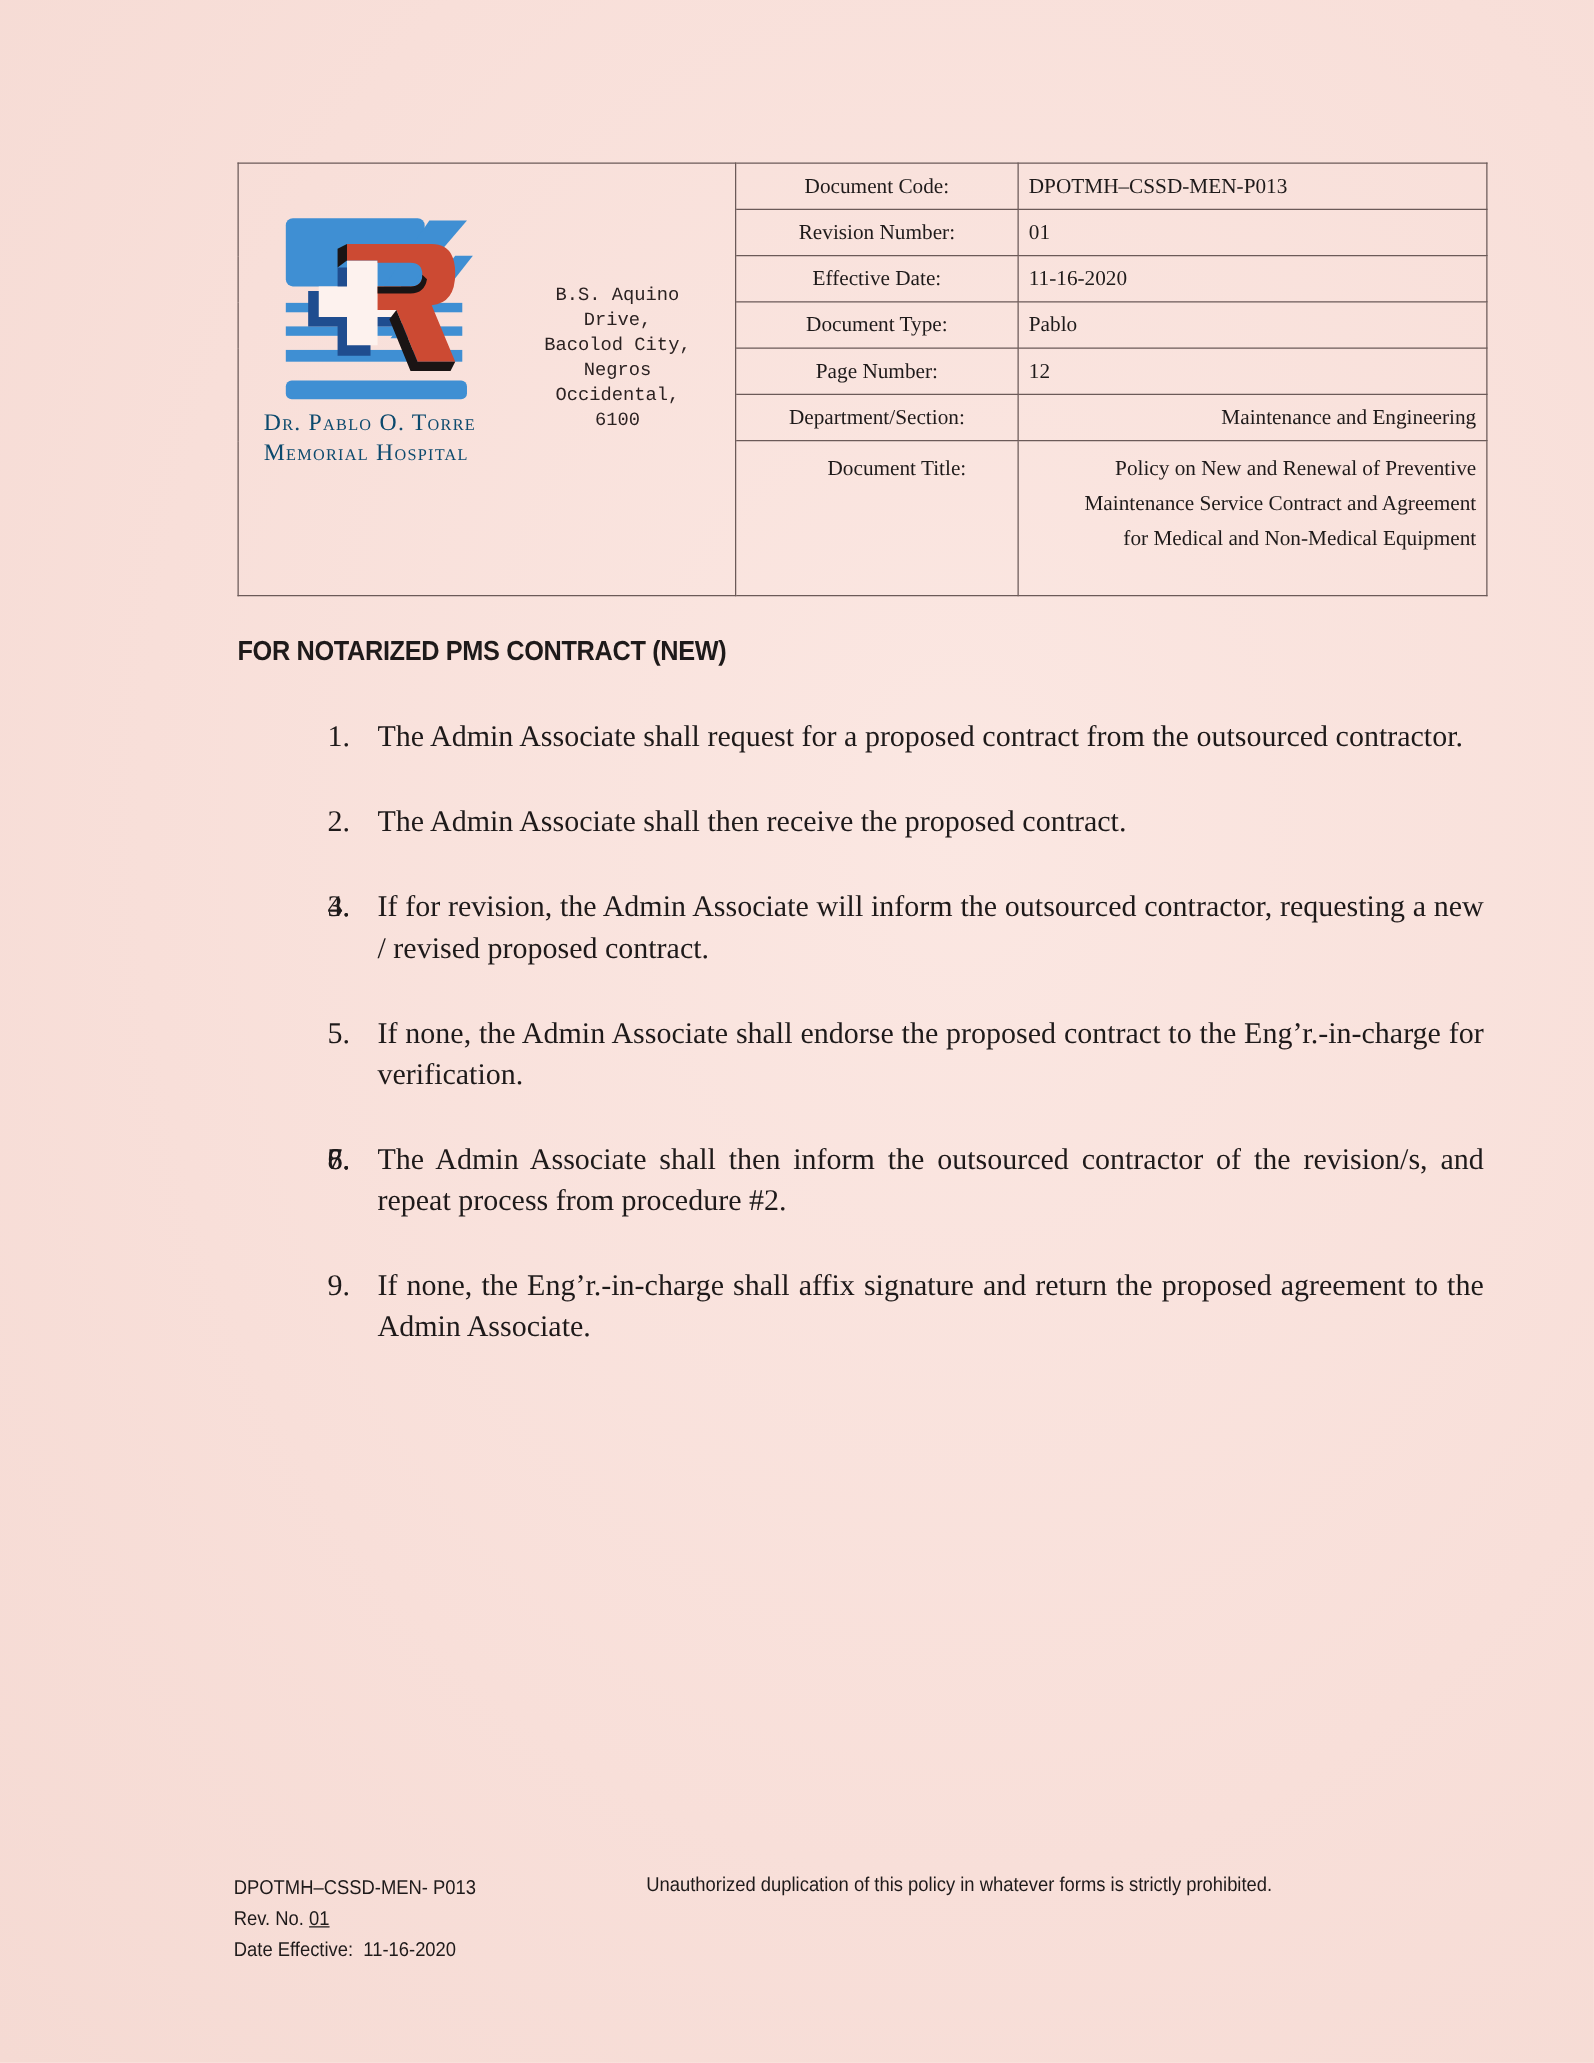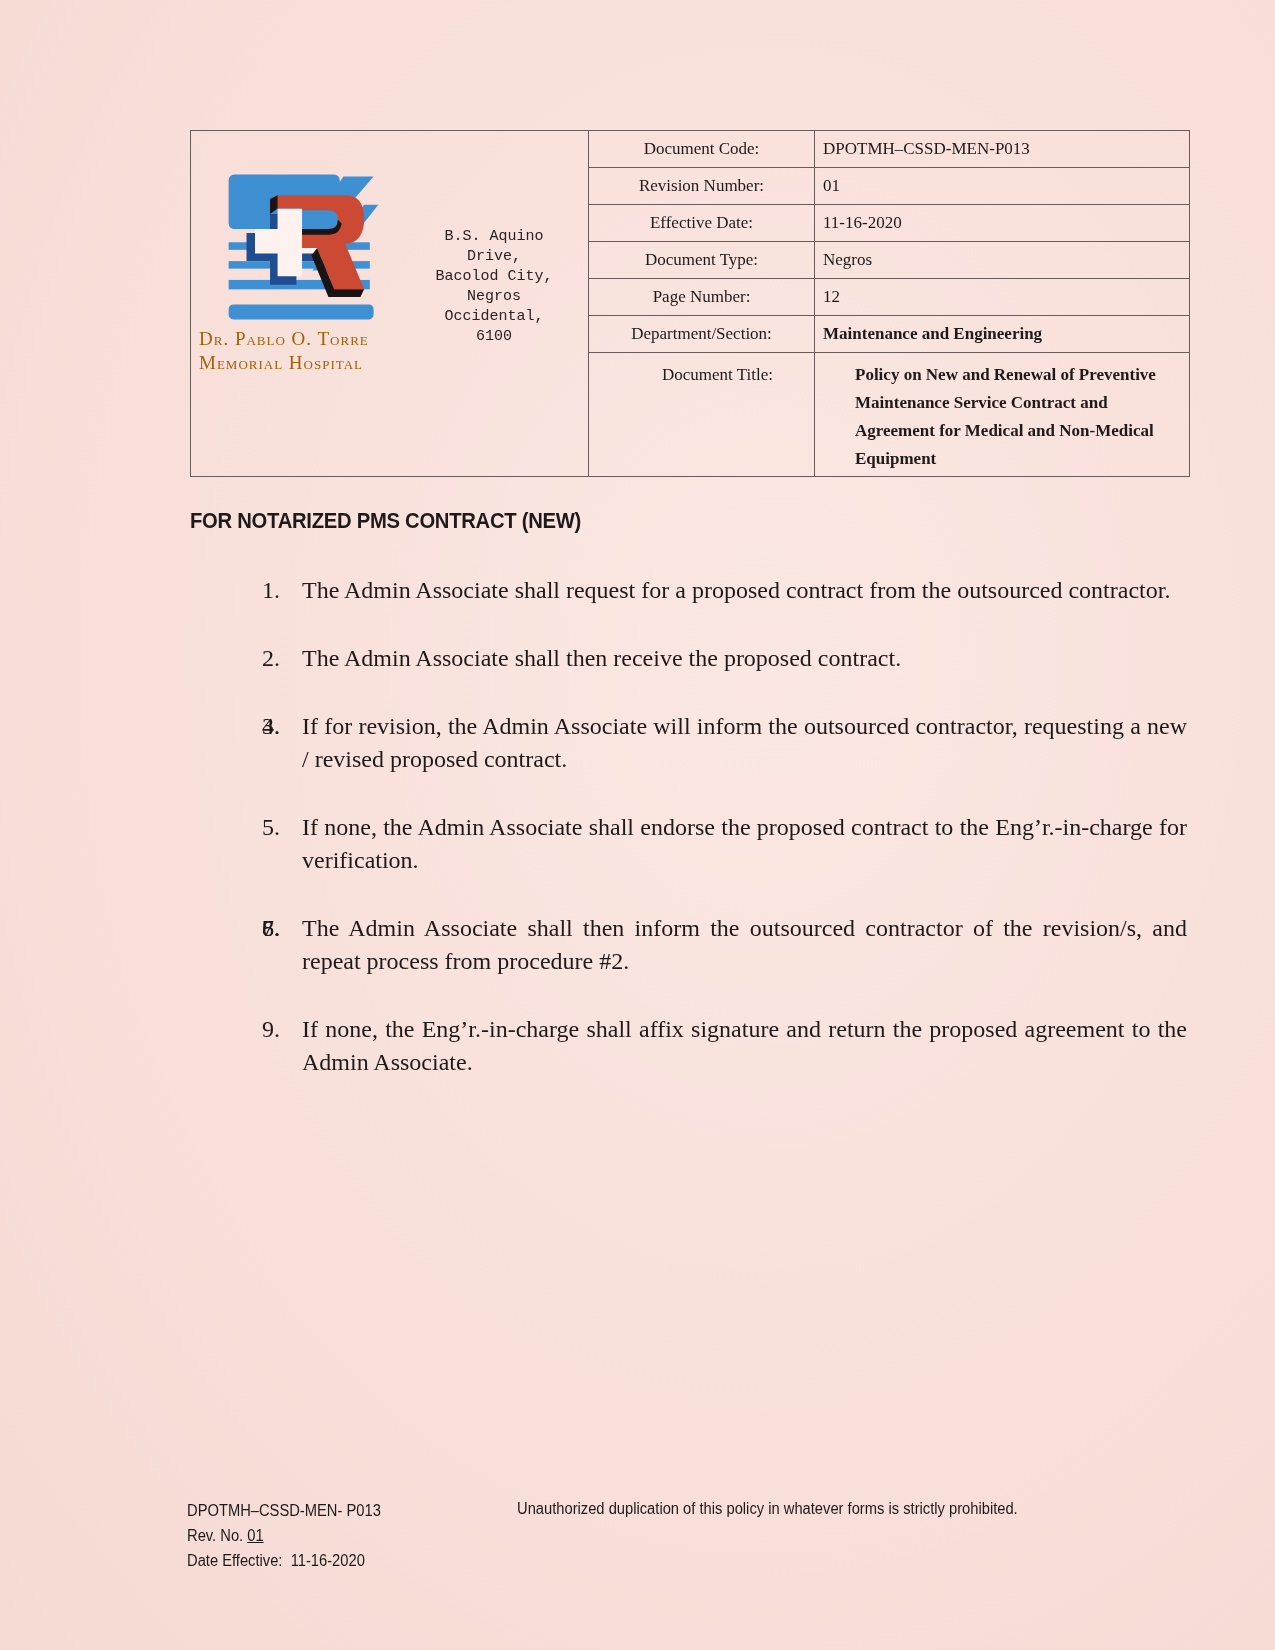--- a/index.html
+++ b/index.html
@@ -23,28 +23,28 @@
   }
   .header-table td {
     border: 1px solid #6b5a58;
     padding: 0 8px;
     font-size: 17px;
     vertical-align: middle;
     font-family: "Liberation Serif", serif;
   }
   .header-table td.logo-cell { padding: 0; vertical-align: top; position: relative; }
   .header-table td.lbl { width: 210px; text-align: center; }
-  .header-table td.val-bold { font-weight: bold; }
+  .header-table td.val-bold { font-weight: normal; text-align: right; }
   .header-table tr.title-row td { vertical-align: top; padding-top: 8px; line-height: 28px; padding-left: 40px; }
   .logo-wrap { position: absolute; left: 32px; top: 36px; width: 160px; height: 160px; }
   .hospital-name {
-    position: absolute; left: 8px; top: 196px; width: 230px;
+    position: absolute; left: 20px; top: 196px; width: 230px;
     font-family: "Liberation Serif", serif;
     font-size: 19px; letter-spacing: 1px; line-height: 24px;
-    font-variant: small-caps; color: #a16207;
+    font-variant: small-caps; color: #0c4a6e;
   }
   .address {
     position: absolute; left: 228px; top: 96px; width: 150px;
     text-align: center; font-family: Liberation Mono, monospace;
     font-size: 15px; line-height: 20px; color: #2b2222;
   }
   .section-heading {
     position: absolute; left: 190px; top: 508px;
     font-family: "Liberation Sans", sans-serif;
     font-weight: bold; font-size: 22px; letter-spacing: -0.3px;
@@ -120,21 +120,21 @@
   <tr style="height:37px">
     <td class="lbl">Revision Number:</td>
     <td>01</td>
   </tr>
   <tr style="height:37px">
     <td class="lbl">Effective Date:</td>
     <td>11-16-2020</td>
   </tr>
   <tr style="height:37px">
     <td class="lbl">Document Type:</td>
-    <td>Negros</td>
+    <td>Pablo</td>
   </tr>
   <tr style="height:37px">
     <td class="lbl">Page Number:</td>
     <td>12</td>
   </tr>
   <tr style="height:37px">
     <td class="lbl">Department/Section:</td>
     <td class="val-bold">Maintenance and Engineering</td>
   </tr>
   <tr class="title-row">

